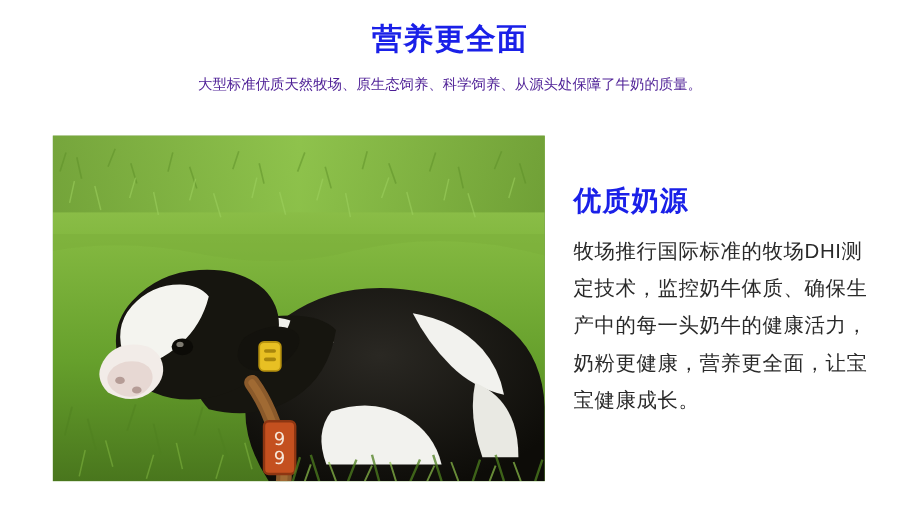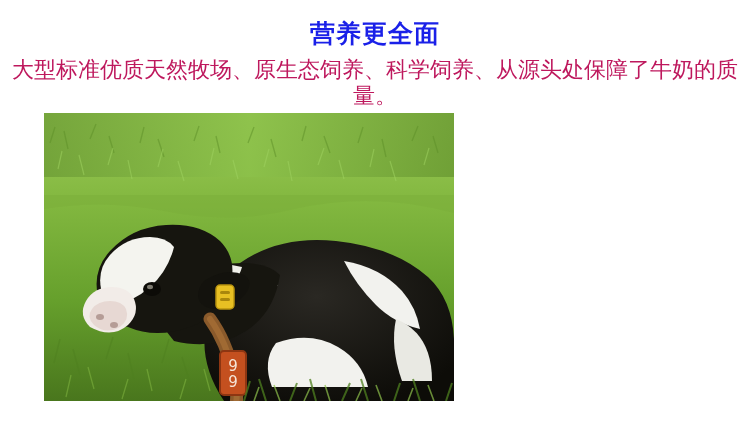--- a/index.html
+++ b/index.html
@@ -30,22 +30,22 @@
     color: #1a20e8;
     letter-spacing: 1px;
     line-height: 32px;
   }
   .subtitle {
     position: absolute;
     left: 0;
     top: 57px;
     width: 750px;
     text-align: center;
-    font-size: 22px;
-    color: #be185d;
+    font-size: 12px;
+    color: #4c1d95;
     line-height: 26px;
     letter-spacing: 0px;
   }
   .photo {
     position: absolute;
     left: 44px;
     top: 113px;
     width: 410px;
     height: 288px;
     overflow: hidden;
@@ -160,14 +160,18 @@
 
       <g stroke="#4e7f1f" stroke-width="2" opacity="0.75">
         <path d="M200 288 l6 -20 M222 288 l-7 -22 M246 288 l7 -18 M272 288 l-6 -22 M298 288 l8 -18 M324 288 l-7 -22 M350 288 l6 -18 M376 288 l-7 -22 M402 288 l6 -18"></path>
       </g>
       <g stroke="#8fc24c" stroke-width="1.6" opacity="0.7">
         <path d="M210 288 l5 -14 M236 288 l-6 -16 M260 288 l6 -13 M286 288 l-5 -16 M312 288 l6 -13 M338 288 l-6 -16 M364 288 l5 -13 M390 288 l-6 -16"></path>
       </g>
     </svg>
   </div>
 
+  <div class="right-col">
+    <div class="right-title">优质奶源</div>
+    <div class="right-body">牧场推行国际标准的牧场DHI测定技术，监控奶牛体质、确保生产中的每一头奶牛的健康活力，奶粉更健康，营养更全面，让宝宝健康成长。</div>
+  </div>
 
 </div>
 
 </body></html>

